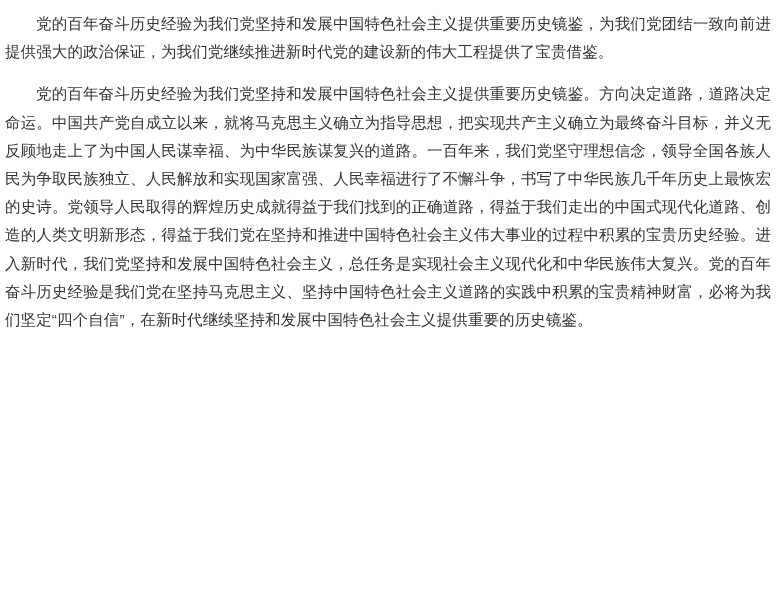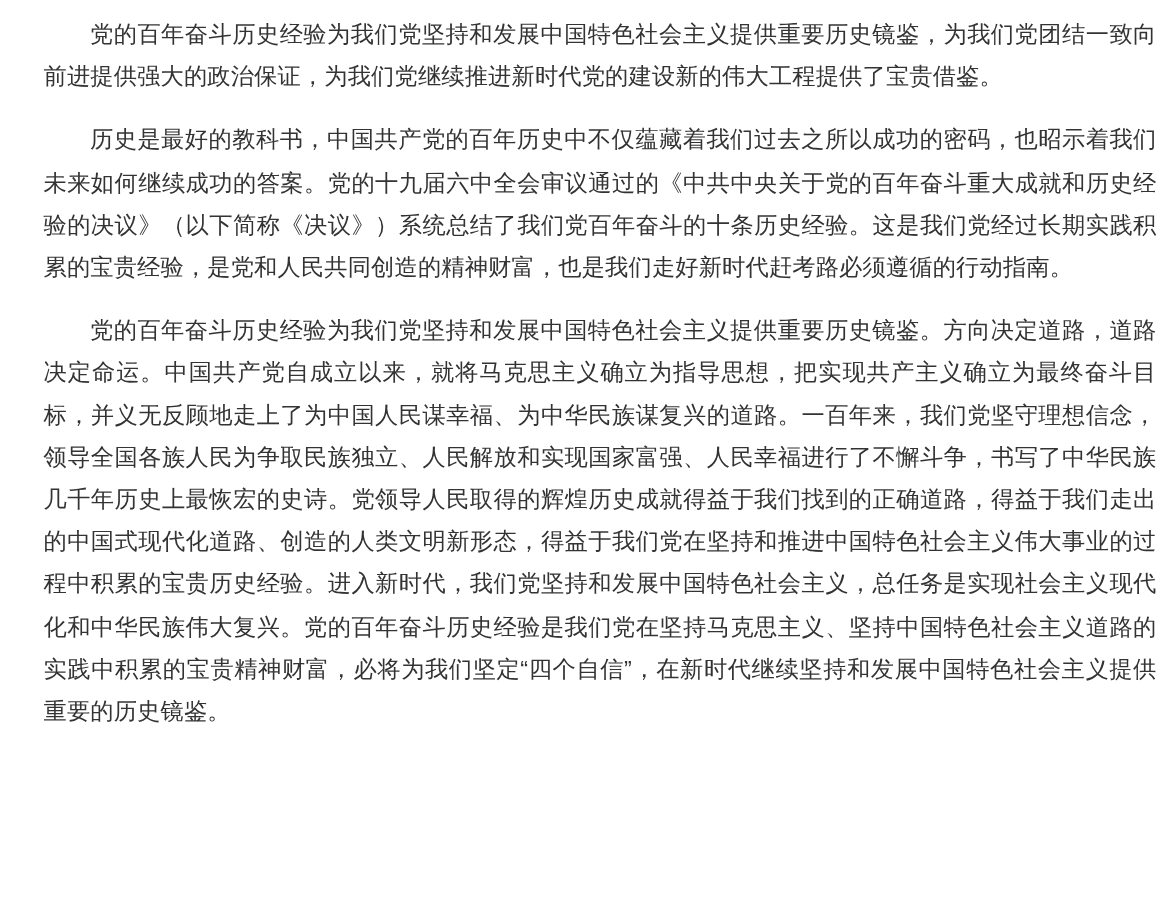--- a/index.html
+++ b/index.html
@@ -10,21 +10,21 @@
     width: 783px;
     height: 598px;
     background: #ffffff;
     font-family: "Liberation Sans", sans-serif;
     color: #333333;
     overflow: hidden;
   }
   .doc {
     box-sizing: border-box;
     width: 783px;
-    padding: 10px 12px 0 29px;
+    padding: 10px 12px 0 5px;
   }
   .para {
     margin: 0 0 14px 0;
     font-size: 15.5px;
     line-height: 1.82;
     text-align: justify;
     text-justify: inter-ideograph;
     text-indent: 2em;
     color: #333333;
     letter-spacing: 0.1px;
@@ -32,15 +32,14 @@
   }
   .para:last-child {
     margin-bottom: 16px;
   }
 </style>
 </head>
 <body>
 
 <div class="doc">
   <p class="para">党的百年奋斗历史经验为我们党坚持和发展中国特色社会主义提供重要历史镜鉴，为我们党团结一致向前进提供强大的政治保证，为我们党继续推进新时代党的建设新的伟大工程提供了宝贵借鉴。</p>
-  <p class="para">历史是最好的教科书，中国共产党的百年历史中不仅蕴藏着我们过去之所以成功的密码，也昭示着我们未来如何继续成功的答案。党的十九届六中全会审议通过的《中共中央关于党的百年奋斗重大成就和历史经验的决议》（以下简称《决议》）系统总结了我们党百年奋斗的十条历史经验。这是我们党经过长期实践积累的宝贵经验，是党和人民共同创造的精神财富，也是我们走好新时代赶考路必须遵循的行动指南。</p>
   <p class="para">党的百年奋斗历史经验为我们党坚持和发展中国特色社会主义提供重要历史镜鉴。方向决定道路，道路决定命运。中国共产党自成立以来，就将马克思主义确立为指导思想，把实现共产主义确立为最终奋斗目标，并义无反顾地走上了为中国人民谋幸福、为中华民族谋复兴的道路。一百年来，我们党坚守理想信念，领导全国各族人民为争取民族独立、人民解放和实现国家富强、人民幸福进行了不懈斗争，书写了中华民族几千年历史上最恢宏的史诗。党领导人民取得的辉煌历史成就得益于我们找到的正确道路，得益于我们走出的中国式现代化道路、创造的人类文明新形态，得益于我们党在坚持和推进中国特色社会主义伟大事业的过程中积累的宝贵历史经验。进入新时代，我们党坚持和发展中国特色社会主义，总任务是实现社会主义现代化和中华民族伟大复兴。党的百年奋斗历史经验是我们党在坚持马克思主义、坚持中国特色社会主义道路的实践中积累的宝贵精神财富，必将为我们坚定“四个自信”，在新时代继续坚持和发展中国特色社会主义提供重要的历史镜鉴。</p>
 </div>
 
 </body></html>

